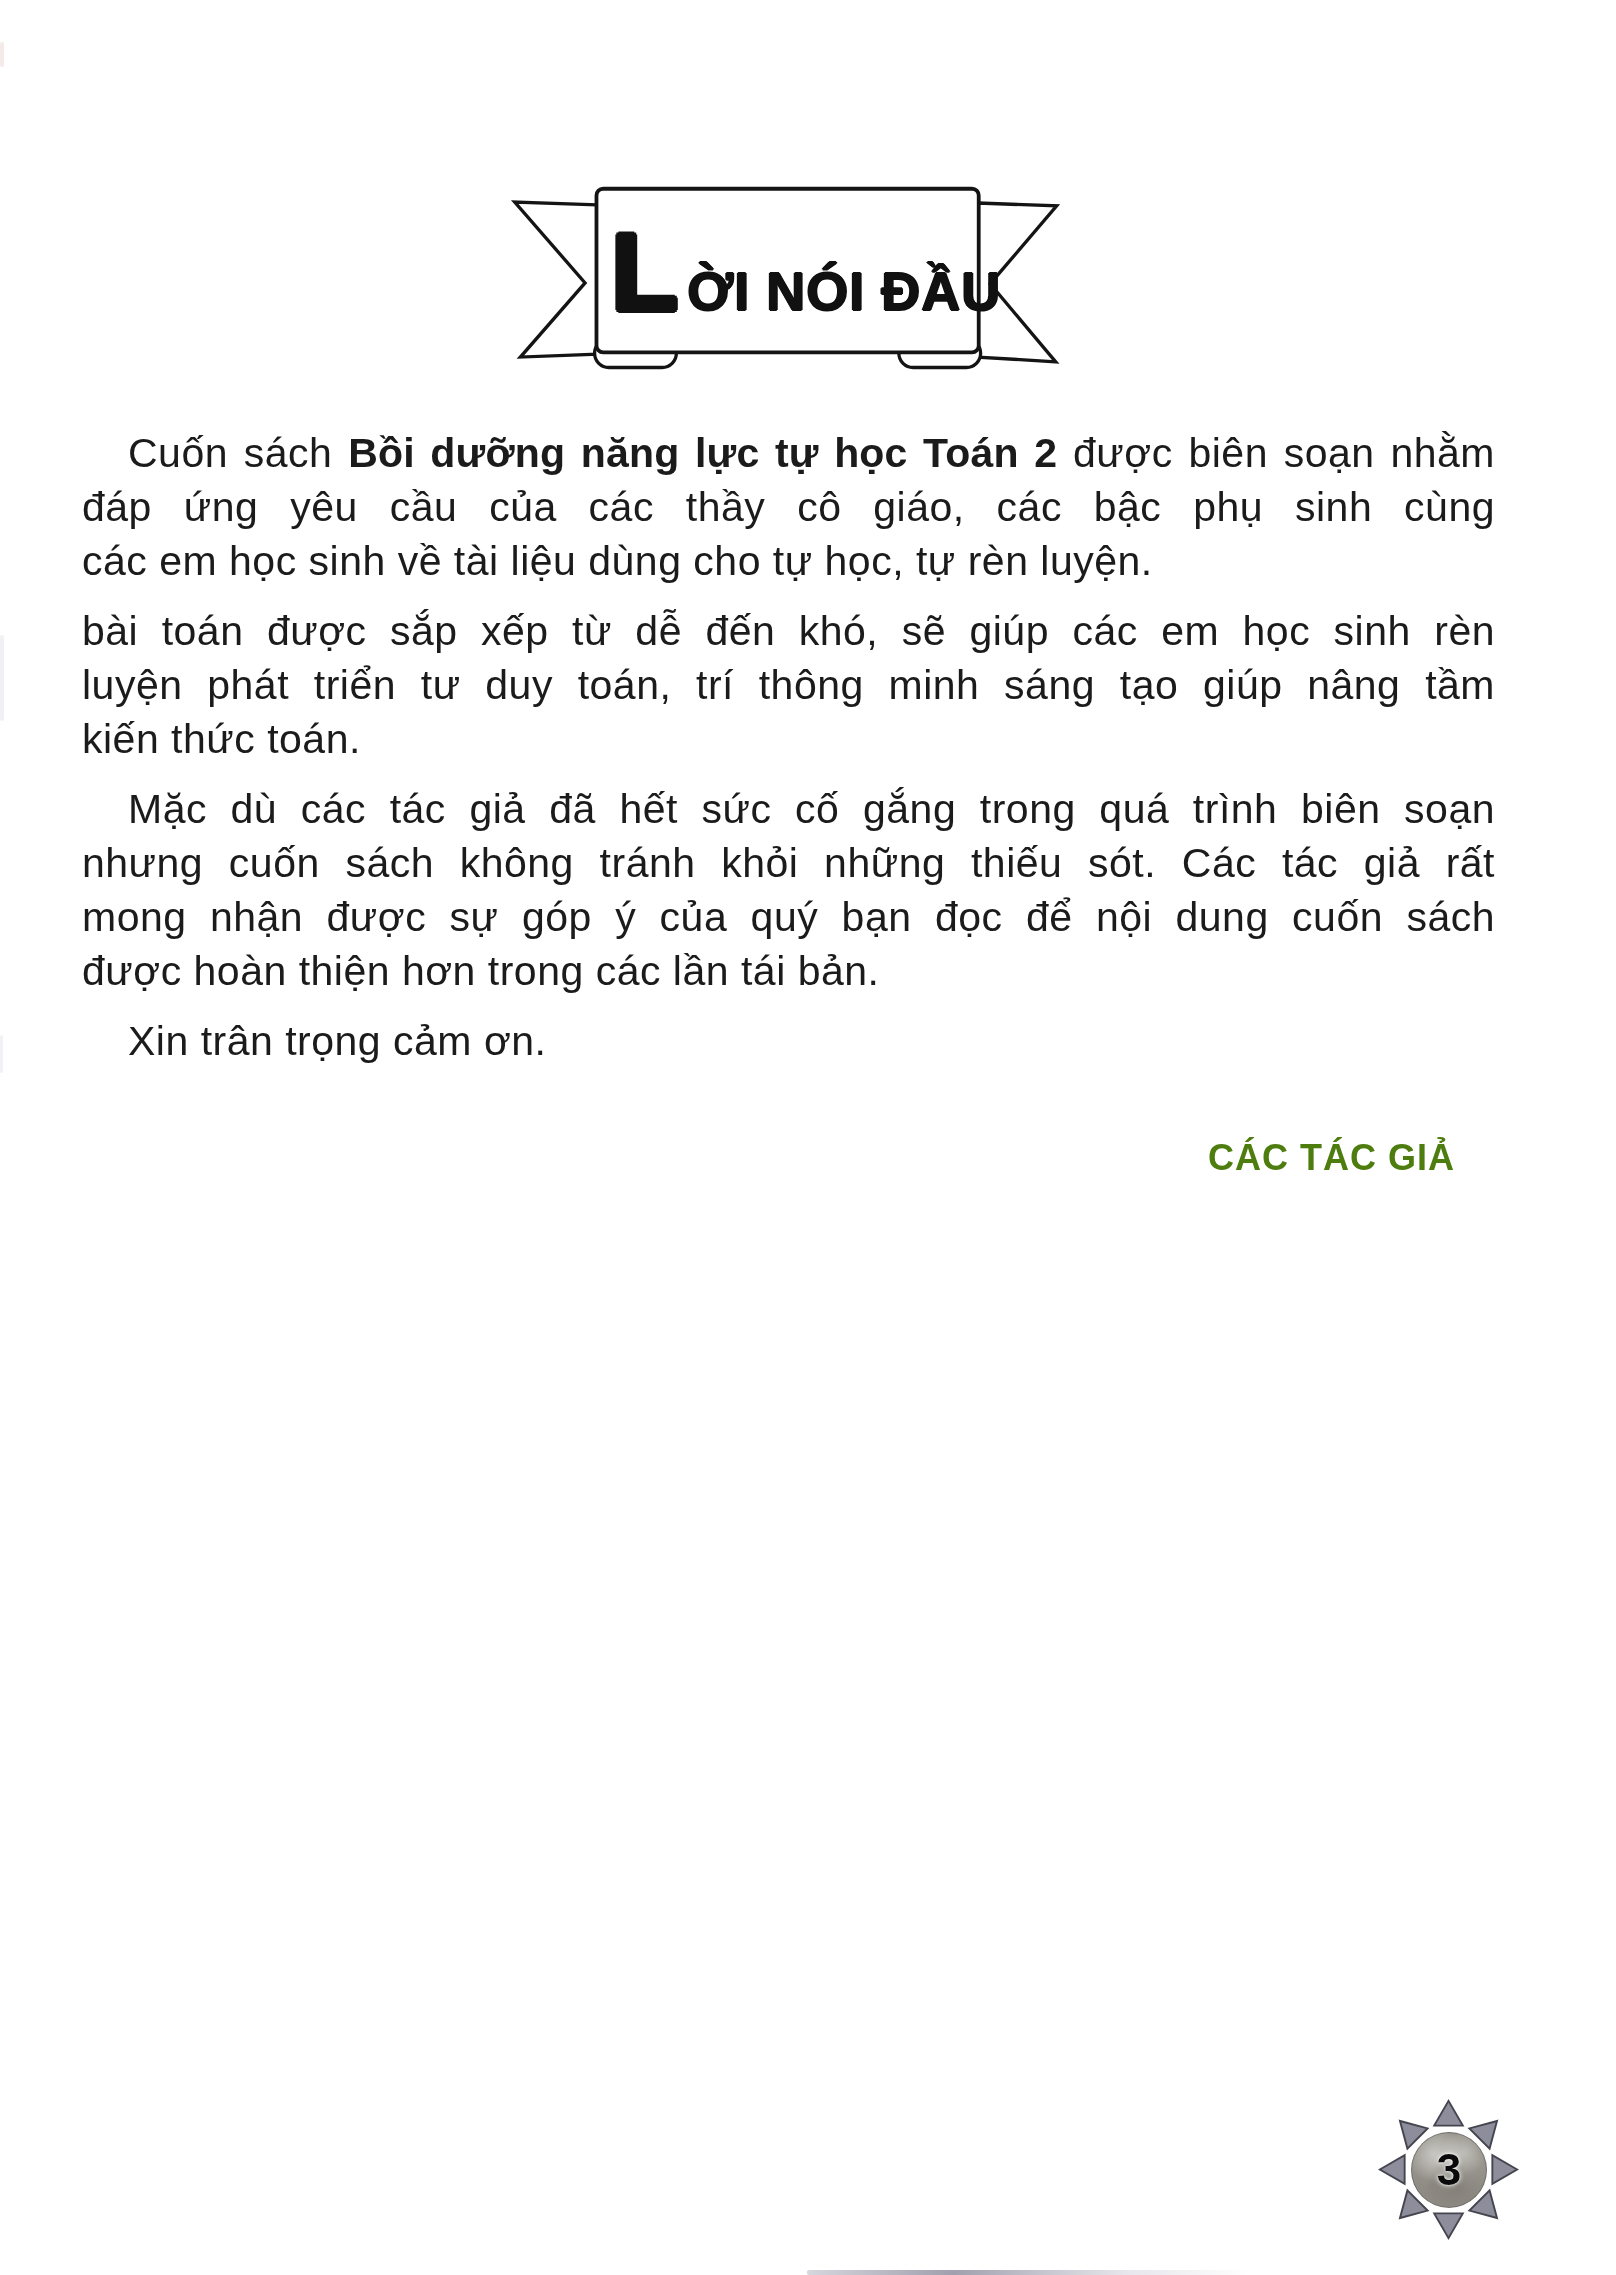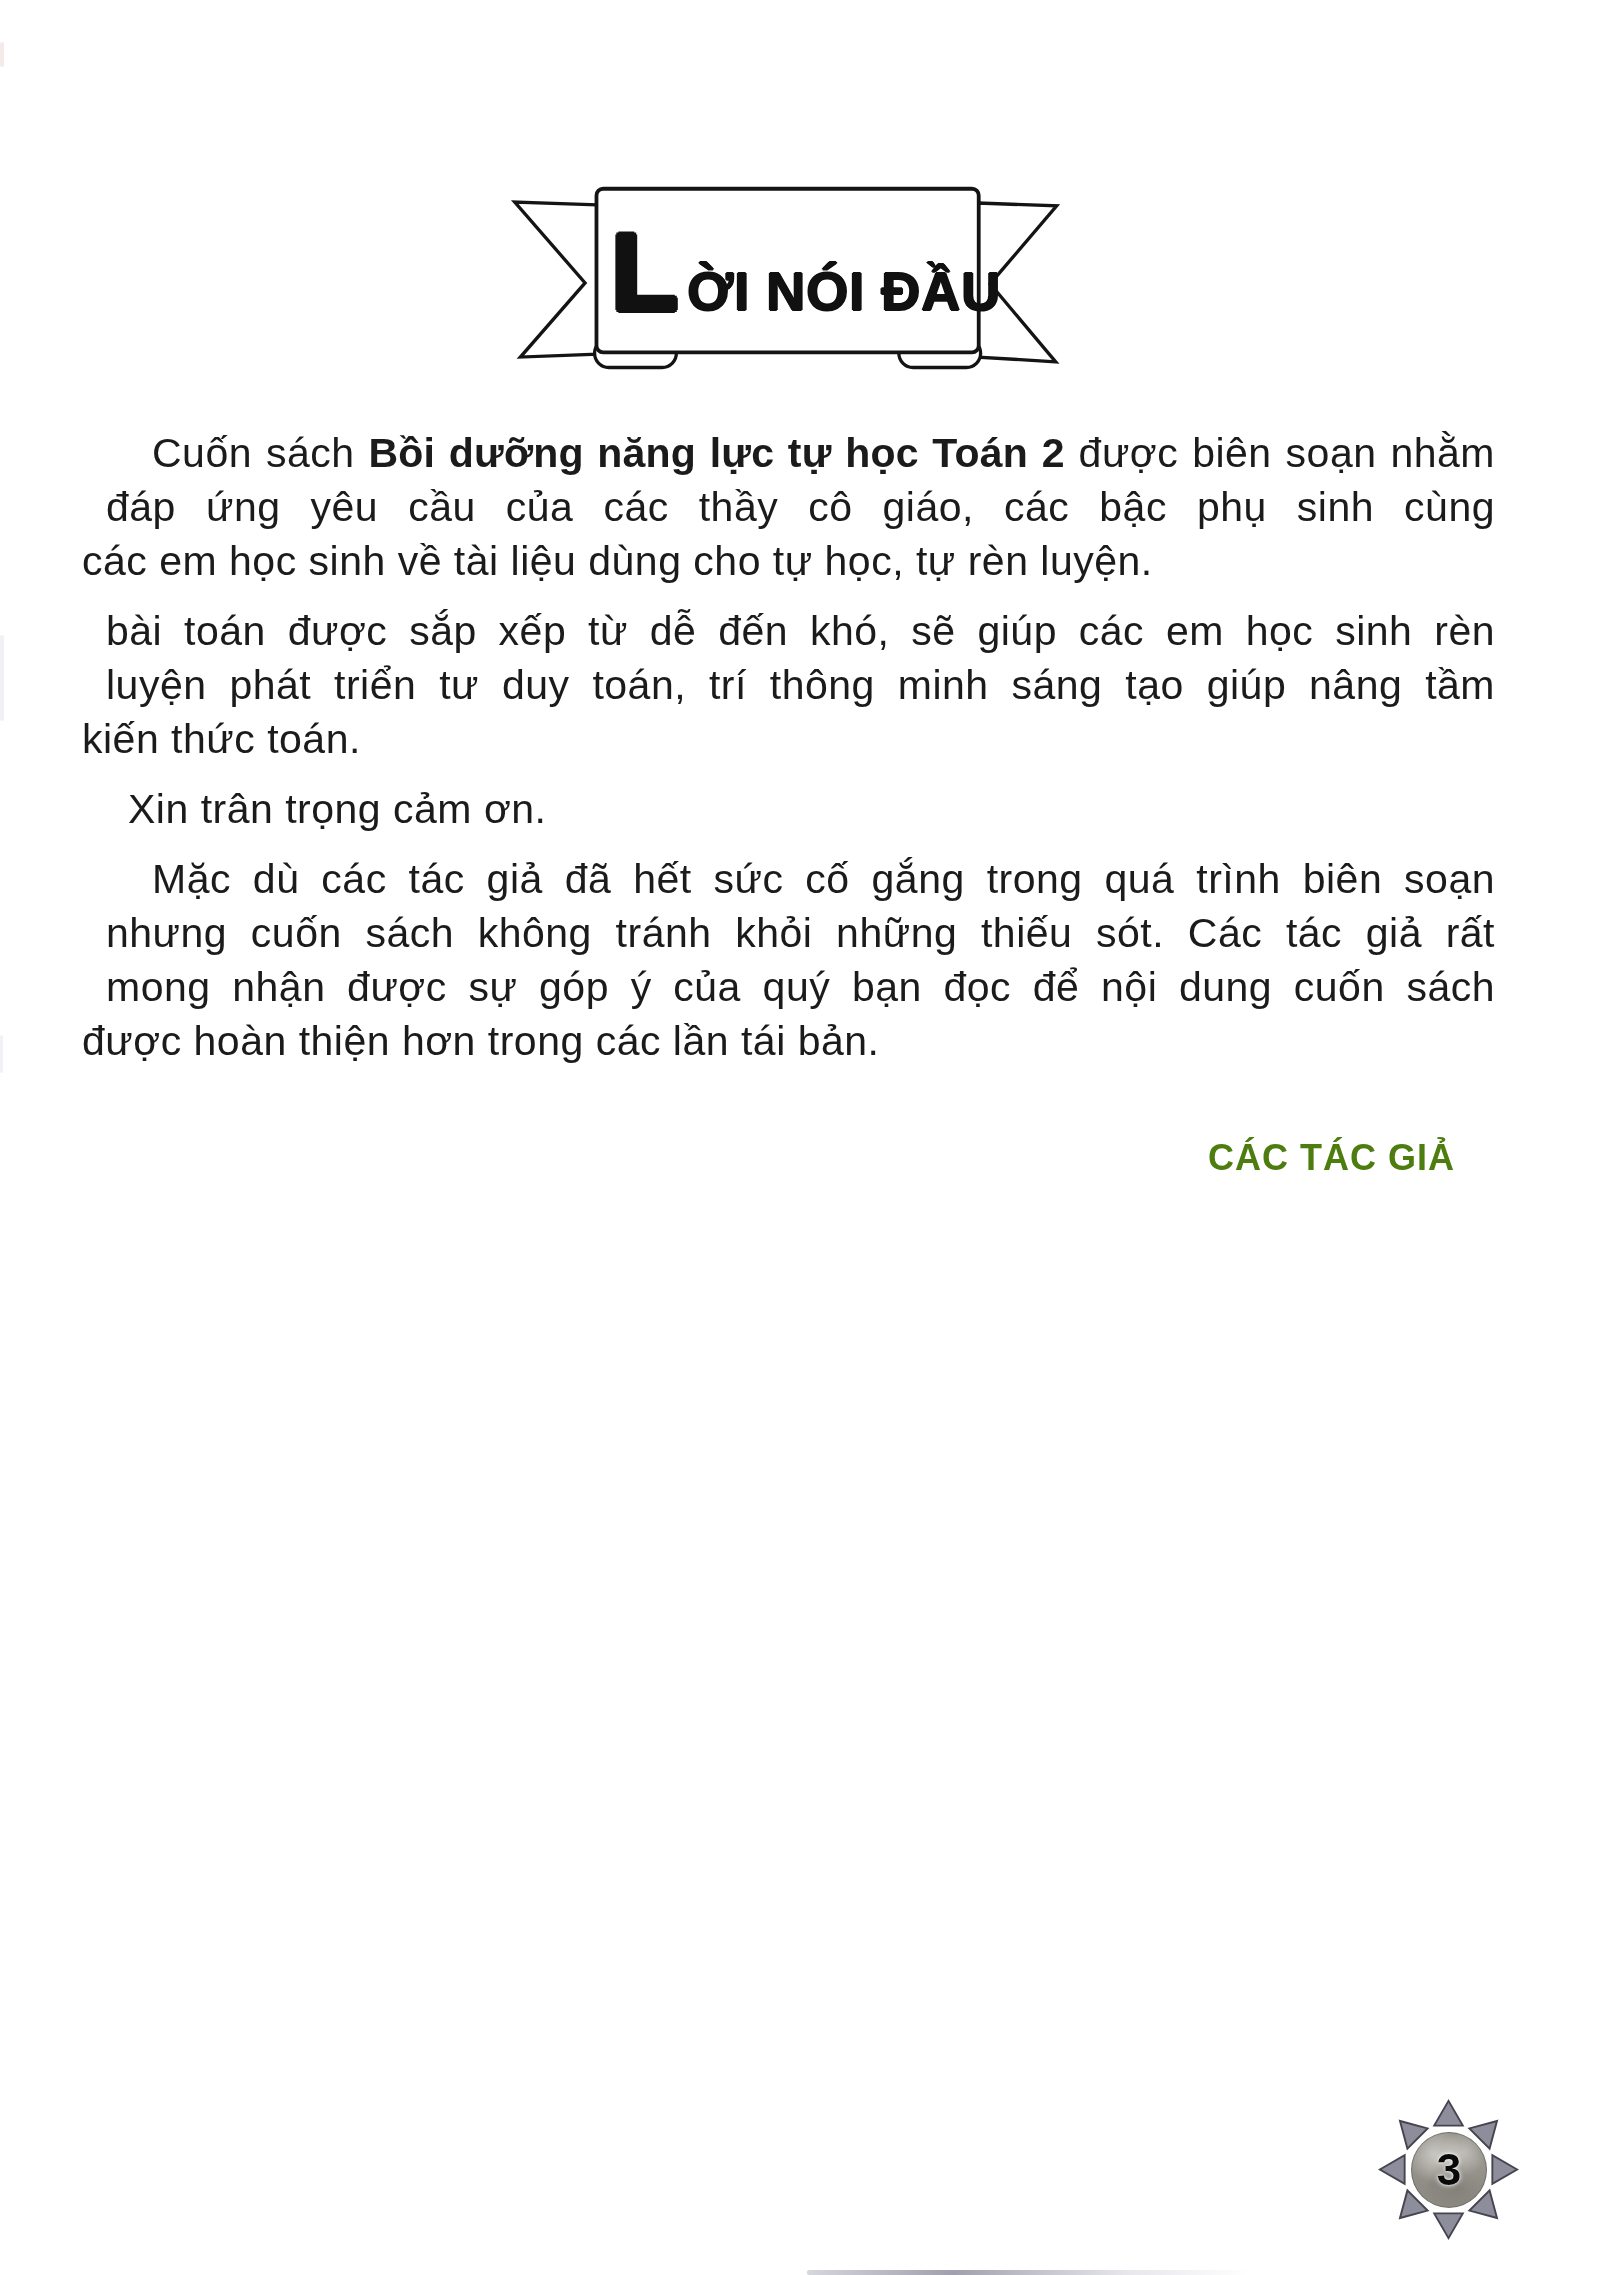--- a/index.html
+++ b/index.html
@@ -31,21 +31,21 @@
     text-shadow:1px 0 currentColor,-1px 0 currentColor,0 1px currentColor,0 -1px currentColor;
   }
 
   
   .body-text{
     position:absolute;left:82px;top:426px;width:1413px;
     font-size:41px;line-height:54px;letter-spacing:0.5px;color:#1b1b1b;
   }
   .para{margin:0 0 16px 0;}
   .line{height:54px;white-space:nowrap;}
-  .line.j{text-align:justify;text-align-last:justify;white-space:normal;margin-left:24px;}
+  .line.j{text-align:justify;text-align-last:justify;white-space:normal;}
   .line.first{text-indent:46px;}
   .b{font-weight:bold;letter-spacing:0.2px;}
 
   .signature{
     margin-top:63px;
     text-align:right;padding-right:40px;
     font-size:36px;font-weight:bold;letter-spacing:1px;color:#4d7c0f;
   }
 
   
@@ -111,27 +111,27 @@
           <div class="line first j"><span>Cuốn sách </span><span class="b">Bồi dưỡng năng lực tự học Toán 2</span><span> được biên soạn nhằm</span></div>
           <div class="line j"><span>đáp ứng yêu cầu của các thầy cô giáo, các bậc phụ sinh cùng</span></div>
           <div class="line"><span>các em học sinh về tài liệu dùng cho tự học, tự rèn luyện.</span></div>
         </div>
         <div class="para">
           <div class="line j"><span>bài toán được sắp xếp từ dễ đến khó, sẽ giúp các em học sinh rèn</span></div>
           <div class="line j"><span>luyện phát triển tư duy toán, trí thông minh sáng tạo giúp nâng tầm</span></div>
           <div class="line"><span>kiến thức toán.</span></div>
         </div>
         <div class="para">
-          <div class="line first"><span>Xin trân trọng cảm ơn.</span></div>
-        </div>
-        <div class="para">
           <div class="line first j"><span>Mặc dù các tác giả đã hết sức cố gắng trong quá trình biên soạn</span></div>
           <div class="line j"><span>nhưng cuốn sách không tránh khỏi những thiếu sót. Các tác giả rất</span></div>
           <div class="line j"><span>mong nhận được sự góp ý của quý bạn đọc để nội dung cuốn sách</span></div>
           <div class="line"><span>được hoàn thiện hơn trong các lần tái bản.</span></div>
+        </div>
+        <div class="para">
+          <div class="line first"><span>Xin trân trọng cảm ơn.</span></div>
         </div>
       </div>
     <div class="signature">CÁC TÁC GIẢ</div>
   </div>
 
   <div class="sun">
     <svg width="143" height="143" viewBox="0 0 150 150">
       <g fill="#8d8d9c" stroke="#45454f" stroke-width="2" stroke-linejoin="miter">
         <path d="M75,3 L60,29 L90,29 Z"></path>
         <path d="M147,75 L121,60 L121,90 Z"></path>

